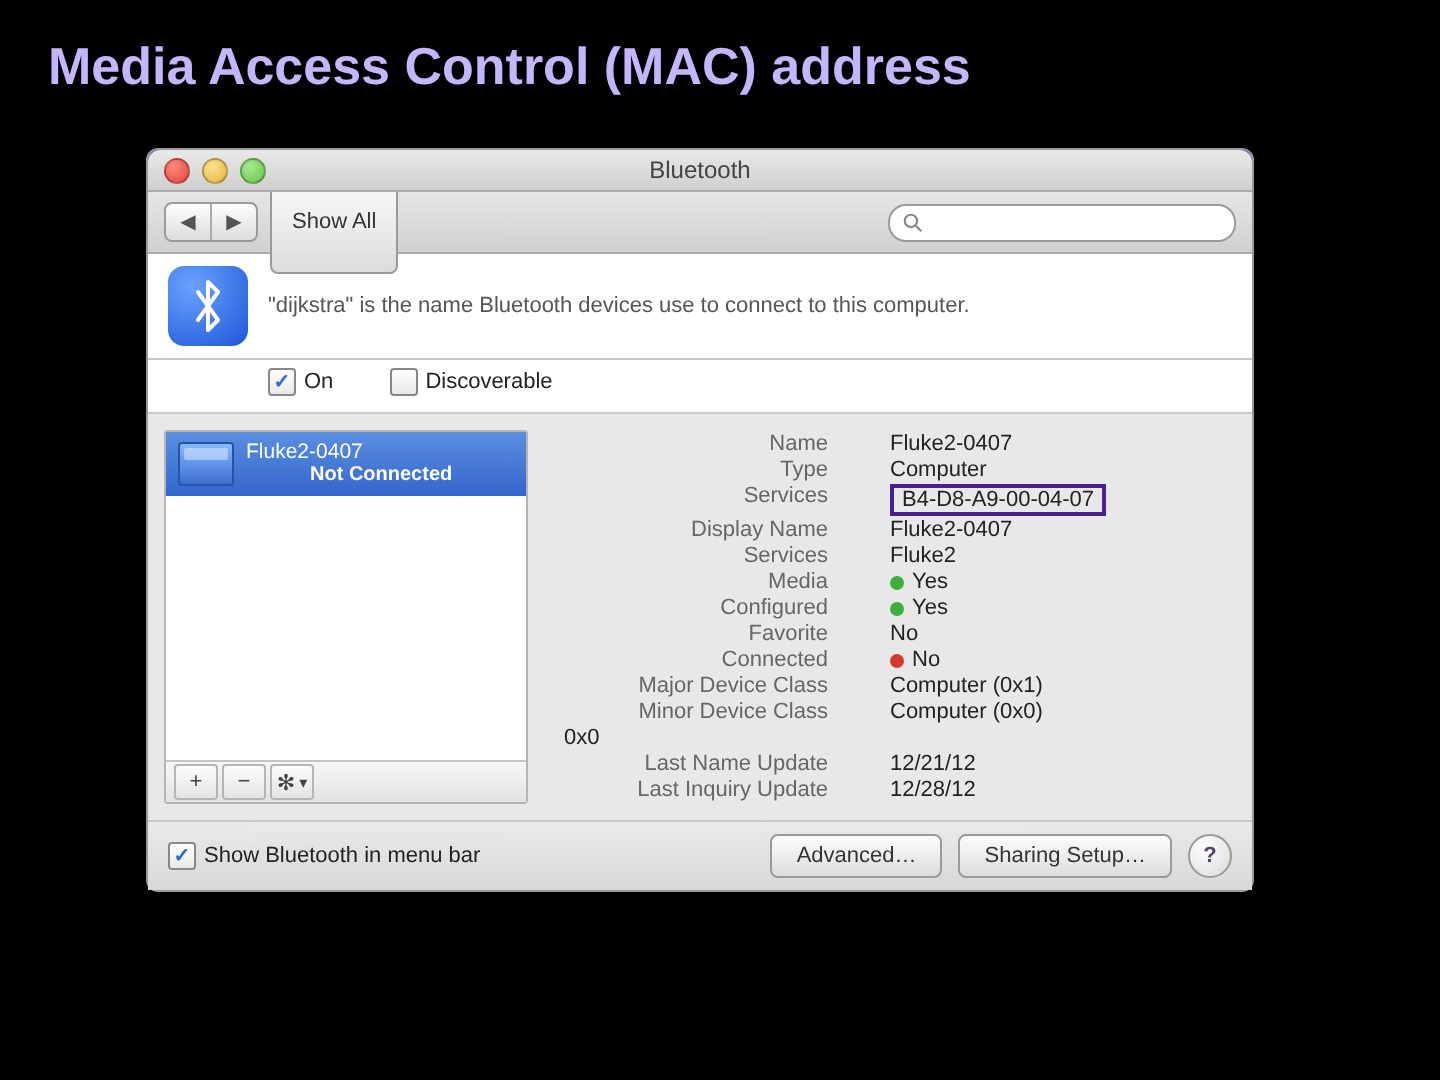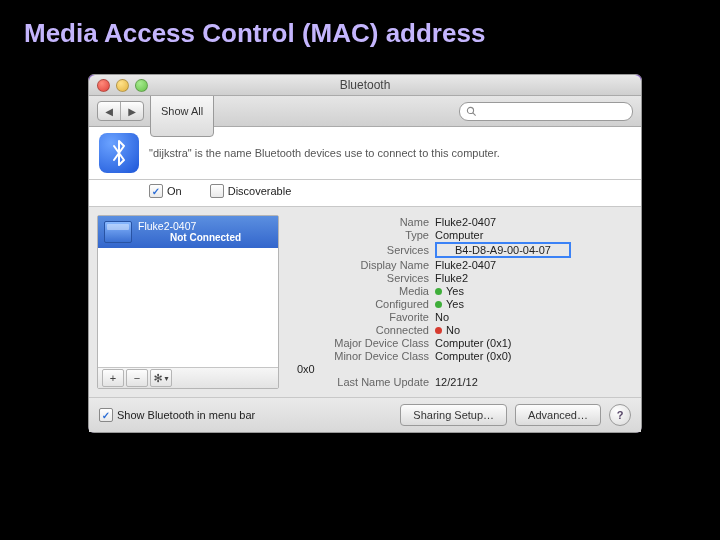--- a/index.html
+++ b/index.html
@@ -15,21 +15,21 @@
   }
   .slide-title {
     color: #c4b5fd;
     font-size: 26px;
     font-weight: bold;
     padding: 18px 0 0 24px;
     font-family: Arial, sans-serif;
   }
   .window {
     position: absolute;
-    left: 88px;
+    left: 73px;
     top: 74px;
     width: 552px;
     background: #6d28d9;
     border: 1px solid #999;
     border-radius: 6px;
     box-shadow: 0 4px 18px rgba(0,0,0,.6);
   }
   .titlebar {
     height: 20px;
     background: linear-gradient(#e9e9e9, #cfcfcf);
@@ -197,37 +197,38 @@
     display: inline-flex; align-items: center; justify-content: center;
     font-size: 11px; color: #444;
   }
   .detail {
     flex: 1;
     padding: 8px 12px 8px 18px;
     font-size: 11px;
   }
   .kv {
     display: flex;
-    align-items: center;
+    align-items: flex-start;
     margin: 1px 0;
     width: 100%;
+    gap: 25px;
   }
   .kv .k {
     width: 132px;
     text-align: right;
     color: #666;
     padding-right: 6px;
   }
   .kv .v {
     color: #222;
     display: flex; align-items: center; gap: 4px;
   }
   .hl {
-    border: 2px solid #3b82f6;
-    padding: 0 18px;
+    border: 2px solid #4c1d95;
+    padding: 0 4px;
     display: inline-block;
   }
   .status-dot { width:7px; height:7px; border-radius:50%; display:inline-block; }
   .sd-green { background:#3fae3a; }
   .sd-red { background:#d63a2f; }
   .footer {
     border-top: 1px solid #c8c8c8;
     background: linear-gradient(#eaeaea,#d8d8d8);
     padding: 6px 10px;
     display: flex;
@@ -381,26 +382,30 @@
           <span class="k">Minor Device Class</span>
           <span class="v">Computer (0x0)</span>
         </div>
       <div class="kv">
           <span class="v">0x0</span>
         </div>
       <div class="kv">
           <span class="k">Last Name Update</span>
           <span class="v">12/21/12</span>
         </div>
+      <div class="kv">
+          <span class="k">Last Inquiry Update</span>
+          <span class="v">12/28/12</span>
+        </div>
     </div>
   </div>
 
   <div class="footer">
     <label class="chk">
       <span class="checkbox">✓</span>
       <span>Show Bluetooth in menu bar</span>
     </label>
     <div class="spacer"></div>
+    <div class="mac-btn">Advanced…</div>
     <div class="mac-btn">Sharing Setup…</div>
-    <div class="mac-btn">Advanced…</div>
     <div class="helpbtn">?</div>
   </div>
 </div>
 
 </body></html>

